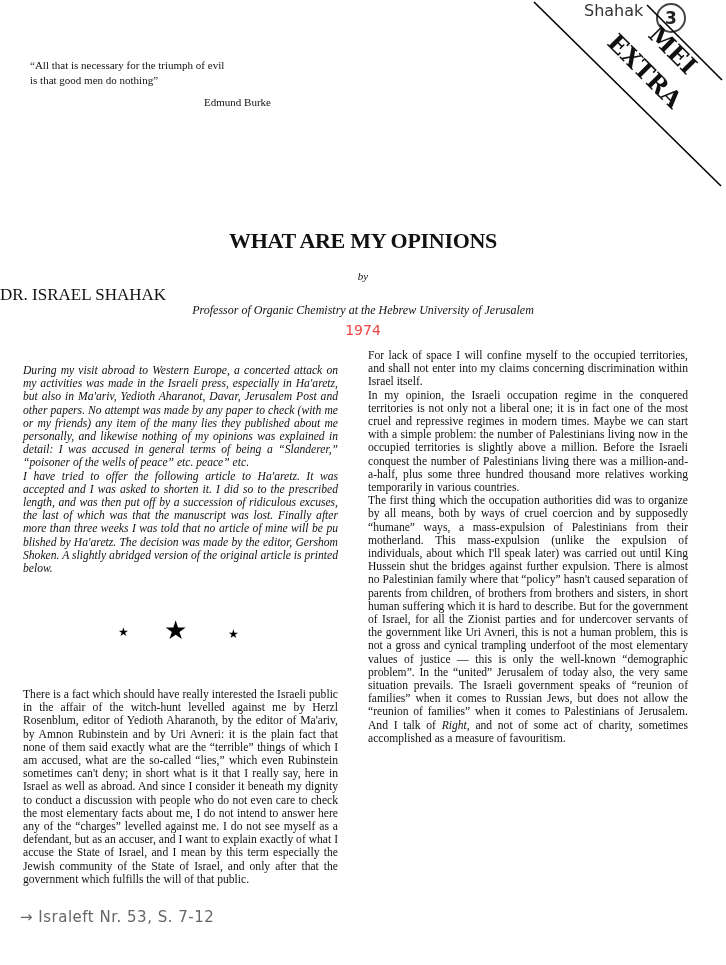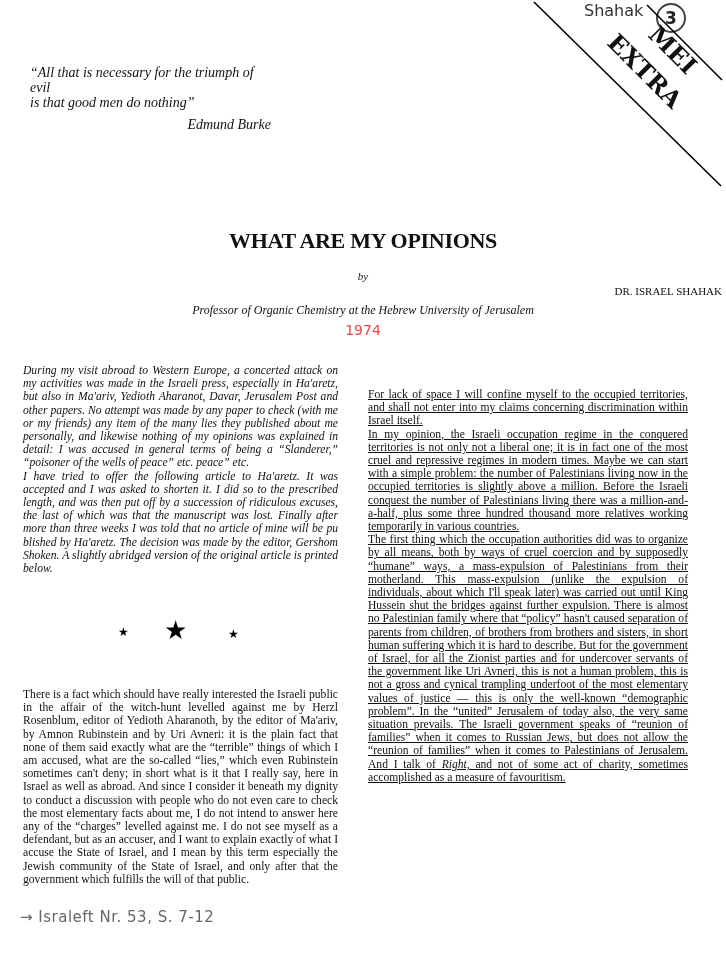--- a/index.html
+++ b/index.html
@@ -1,31 +1,31 @@
 <!DOCTYPE html>
 <html><head>
 <meta charset="utf-8">
 <style>
   html, body { margin:0; padding:0; background:#ffffff; }
   body { width:726px; height:965px; position:relative; overflow:hidden; color:#111; font-family:"Liberation Serif", "DejaVu Serif", serif; }
   .abs { position:absolute; }
-  .epigraph { left:30px; top:65px; width:245px; font-style:italic; font-size:14px; line-height:15px; }
+  .epigraph { left:30px; top:58px; width:245px; font-size:11px; line-height:15px; }
   .epigraph .attr { text-align:right; margin-top:7px; padding-right:4px; }
   .stamp-wrap { left:0; top:0; width:726px; height:200px; }
   .handnum { left:584px; top:1px; font-family:"DejaVu Sans", sans-serif; font-size:16px; color:#333; }
   .circle3 { left:656px; top:3px; width:26px; height:26px; border:2px solid #444; border-radius:50%; font-family:"DejaVu Sans", sans-serif; font-weight:bold; font-size:17px; text-align:center; line-height:26px; color:#222; }
   .title { left:0; width:726px; top:228px; text-align:center; font-weight:bold; font-size:22px; letter-spacing:-0.3px; font-family:"Liberation Serif", serif; }
   .by { left:0; width:726px; top:270px; text-align:center; font-style:italic; font-size:11px; }
-  .author { left:0; width:722px; top:285px; text-align:right; font-size:11px; }
+  .author { left:0; width:722px; top:285px; text-align:left; font-size:17px; }
   .affil { left:0; width:726px; top:303px; text-align:center; font-style:italic; font-size:12px; }
   .year { left:0; width:726px; top:322px; text-align:center; font-family:"DejaVu Sans", sans-serif; font-size:14px; color:#ef4444; }
   .col { font-size:11.6px; line-height:13.2px; text-align:justify; }
   .left-intro { left:23px; top:364px; width:315px; font-style:italic; }
   .left-body { left:23px; top:688px; width:315px; }
-  .right-col { left:368px; top:388px; width:320px;text-decoration:underline; }
+  .right-col { left:368px; top:349px; width:320px; }
   .section-h { text-align:center; font-weight:bold; font-size:12px; margin:8px 0 4px 0; }
   p { margin:0; }
   .stars { left:110px; top:615px; width:150px; height:30px; }
   .star { position:absolute; color:#000; }
   .handnote { left:20px; top:908px; font-family:"DejaVu Sans", sans-serif; font-size:15px; color:#666; letter-spacing:0.5px; }
 </style>
 </head>
 <body>
 
 <div class="abs epigraph">

